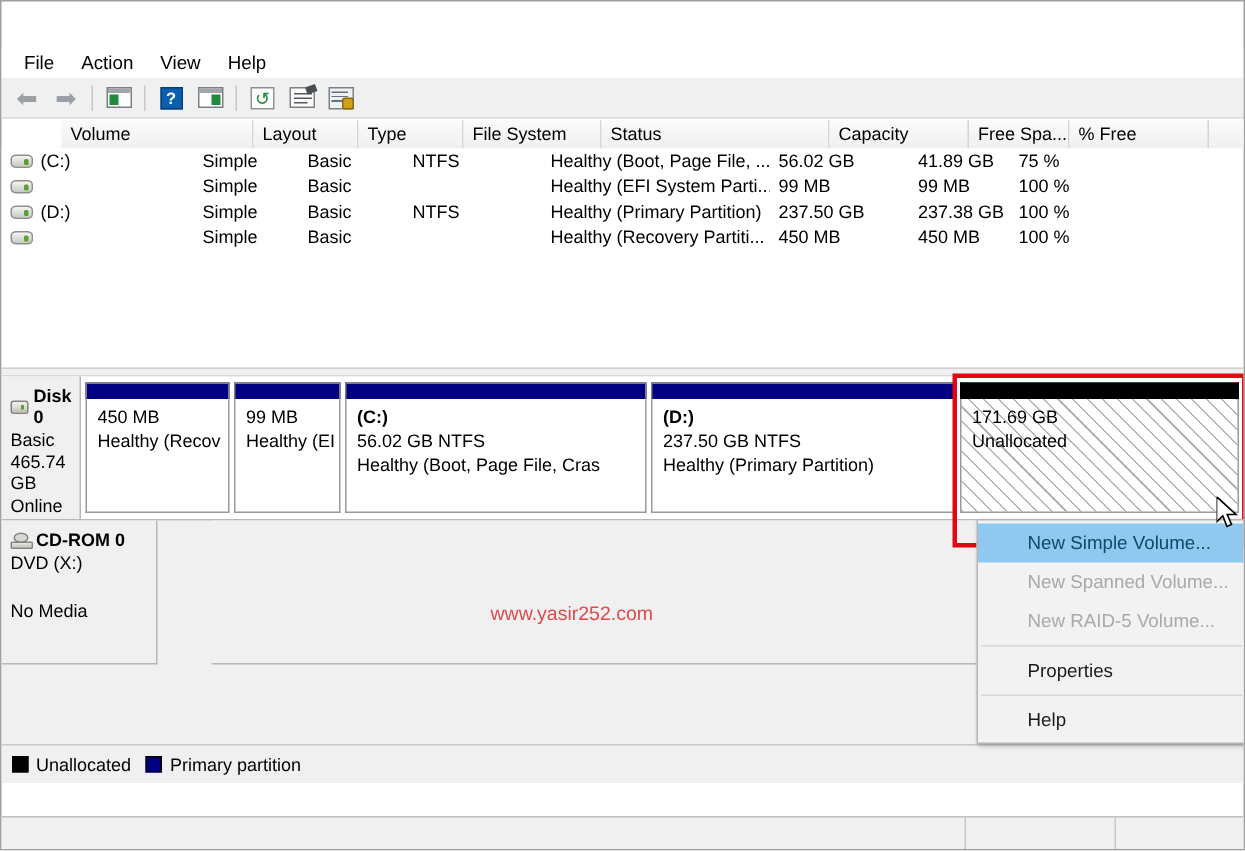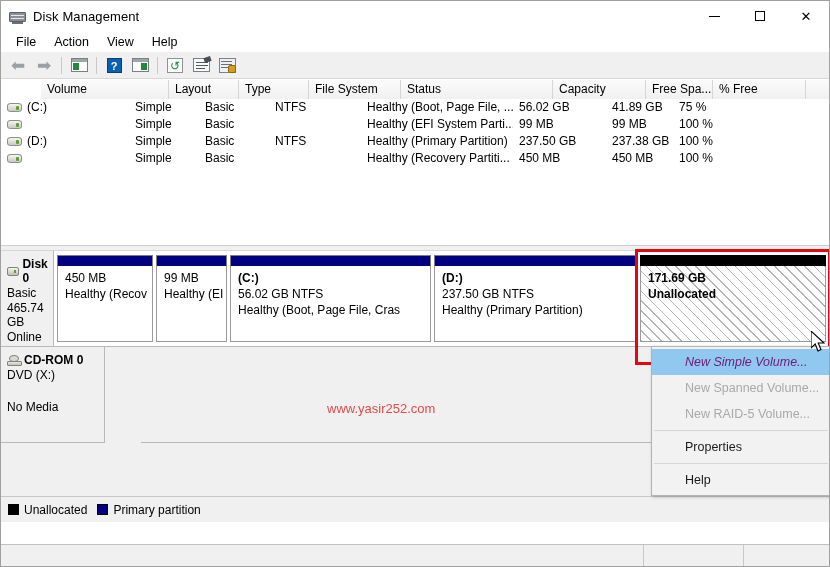--- a/index.html
+++ b/index.html
@@ -339,21 +339,20 @@
     background-color: #ffffff;
     background-image: repeating-linear-gradient(
       45deg,
       rgba(120,120,120,0.55) 0px,
       rgba(120,120,120,0.55) 1px,
       rgba(255,255,255,0) 1px,
       rgba(255,255,255,0) 7px
     );
     border: 1px solid #9a9a9a;
     border-top: none;
-    font-weight: bold;
   }
   .part-body .pl { position: relative; z-index: 2; }
   .part-title { font-weight: bold; }
 
   .cdrom-graphic {
     flex: 1;
     background: #f0f0f0;
     border-bottom: 1px solid #b8b8b8;
   }
 
@@ -390,22 +389,21 @@
     height: 26px;
     line-height: 26px;
     padding-left: 33px;
     font-size: 12.5px;
     color: #1a1a1a;
     white-space: nowrap;
   }
   .ctx-item.disabled { color: #a9a9a9; }
   .ctx-item.selected {
     background: #90c8f0;
-    color: #701a75;
-    font-style: italic;
+    color: #0c4a6e;
   }
   .ctx-sep {
     height: 1px;
     background: #d6d6d6;
     margin: 3px 2px 3px 2px;
   }
   .cursor {
     position: absolute;
     left: 810px; top: 330px;
     z-index: 60;
@@ -445,38 +443,20 @@
   }
   .sb-1 { flex: 1; }
   .sb-2 { width: 100px; }
   .sb-3 { width: 85px; border-right: none; }
 </style>
 </head>
 <body>
 
 <div id="app">
 
-  <div class="titlebar">
-    <div class="title-icon">
-      <div class="tbody"></div>
-      <div class="tline"></div>
-      <div class="tline2"></div>
-      <div class="tfoot"></div>
-    </div>
-    <div class="title-text">Disk Management</div>
-    <div class="wincontrols">
-      <div class="wc">
-          <div class="dash"></div>
-        </div>
-      <div class="wc">
-          <div class="box"></div>
-        </div>
-      <div class="wc wc-close">✕</div>
-    </div>
-  </div>
 
   <div class="menubar">
     <div class="menu-item">File</div>
     <div class="menu-item">Action</div>
     <div class="menu-item">View</div>
     <div class="menu-item">Help</div>
   </div>
 
   <div class="toolbar">
     <div class="tb-btn">

